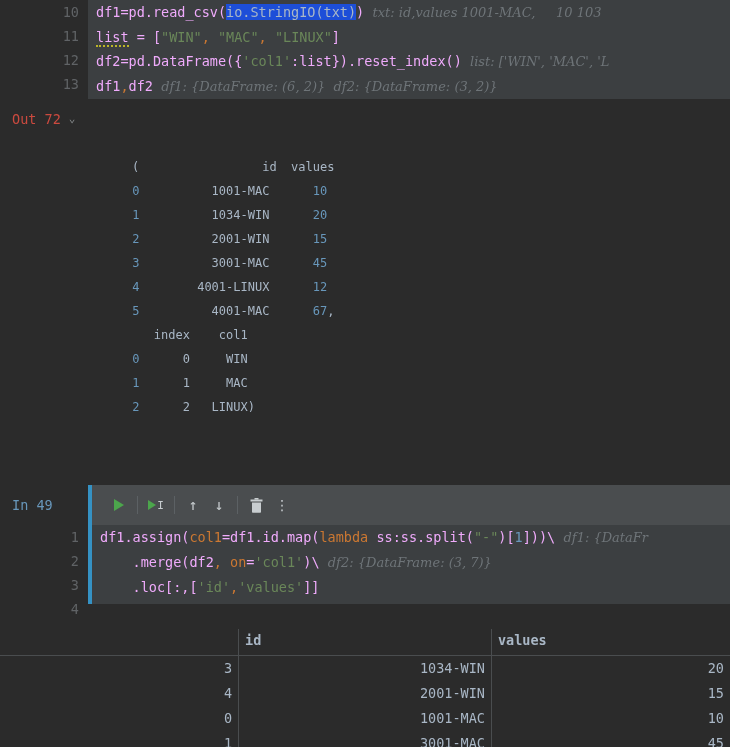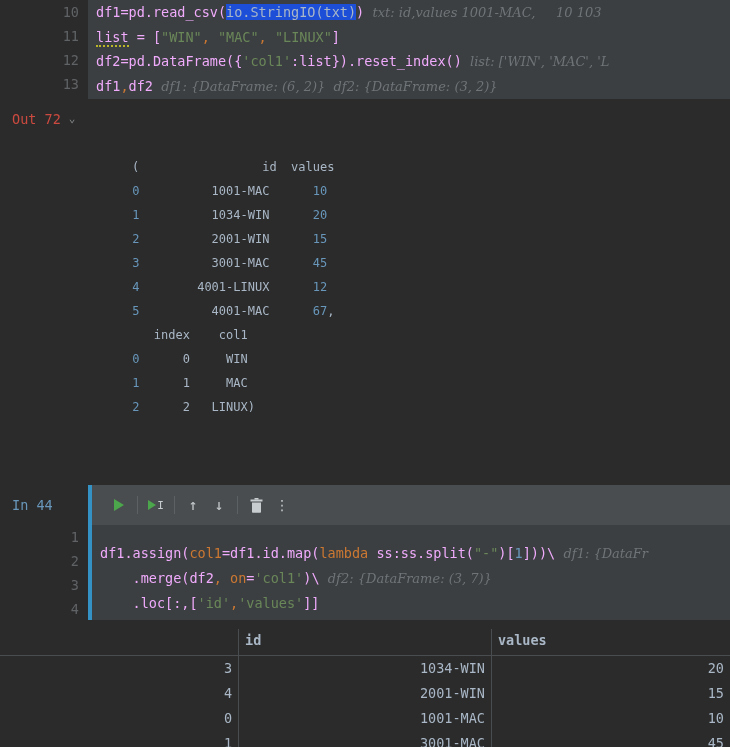--- a/index.html
+++ b/index.html
@@ -36,21 +36,21 @@
     position:relative;
     overflow:hidden;
   }
   .codeline{
     line-height:24px;
     white-space:pre;
     padding-left:8px;
     color:#a9b7c6;
     font-size:13.5px;
   }
-  .codeblock-1{padding-top:16px;padding-bottom:5px;}
+  .codeblock-1{padding-top:0px;padding-bottom:5px;}
 
   
   .c-def   {color:#f0abfc;}
   .c-str   {color:#6a8759;}
   .c-kw    {color:#cc7832;}
   .c-num   {color:#6897bb;}
   .c-hl    {background:#1d4ed8;margin-top:17px;}
   .c-comma {color:#cc7832;}
   .c-hint  {color:#6e7478;font-style:italic;font-family:"DejaVu Serif","Liberation Serif",serif;font-size:13px;}
   .c-param {color:#cc7832;}
@@ -204,21 +204,21 @@
       <span class="chev">⌄</span>
     </span>
   </div>
   <div class="plainout mono">
     <div id="out72-lines"><div>     (                 id  values</div><div>     <span class="out-num">0</span>          1001-MAC      <span class="out-num">10</span></div><div>     <span class="out-num">1</span>          1034-WIN      <span class="out-num">20</span></div><div>     <span class="out-num">2</span>          2001-WIN      <span class="out-num">15</span></div><div>     <span class="out-num">3</span>          3001-MAC      <span class="out-num">45</span></div><div>     <span class="out-num">4</span>        4001-LINUX      <span class="out-num">12</span></div><div>     <span class="out-num">5</span>          4001-MAC      <span class="out-num">67</span>,</div><div>        index    col1</div><div>     <span class="out-num">0</span>      0     WIN</div><div>     <span class="out-num">1</span>      1     MAC</div><div>     <span class="out-num">2</span>      2   LINUX)</div></div>
   </div>
 </div>
 
 <div class="row" style="margin-top:18px;">
   <div class="gutter">
-    <div style="color:#6897bb;line-height:40px;text-align:left;padding-left:12px;">In 44</div>
+    <div style="color:#6897bb;line-height:40px;text-align:left;padding-left:12px;">In 49</div>
     <div>1</div>
     <div>2</div>
     <div>3</div>
     <div>4</div>
   </div>
   <div class="activecell">
 
     <div class="cell-toolbar">
       <div class="tb-btn">
         <span class="play-tri"></span>

